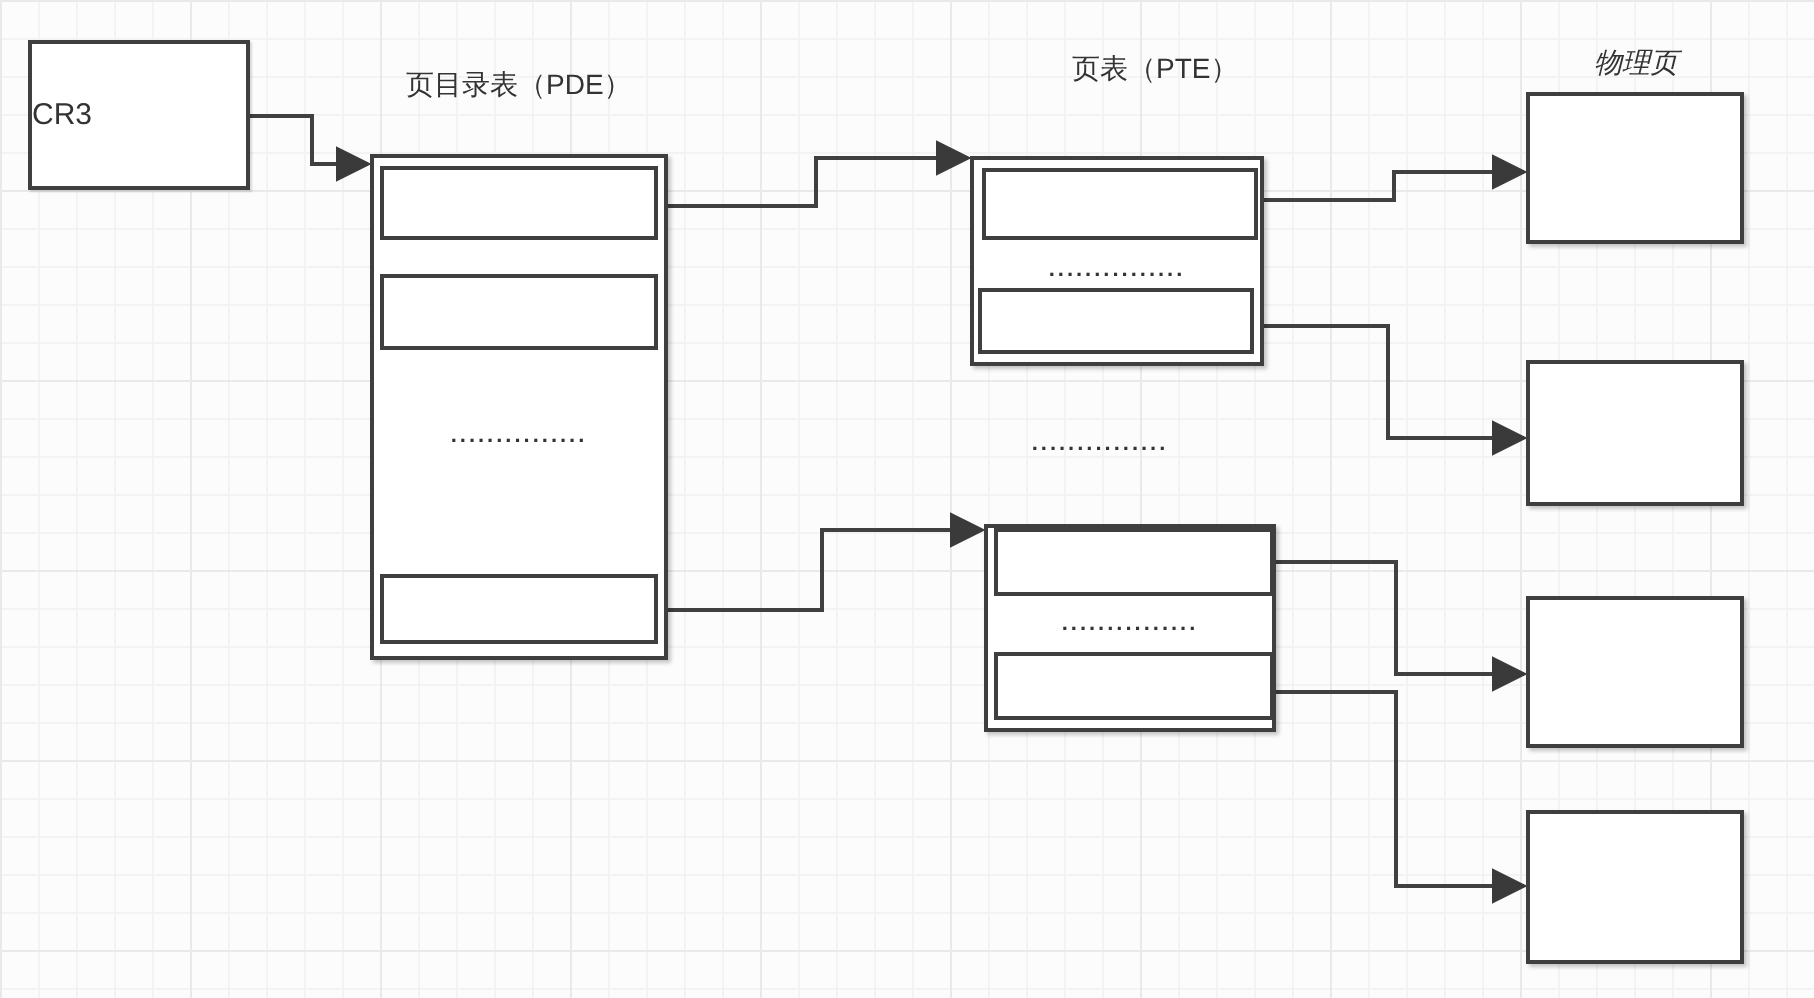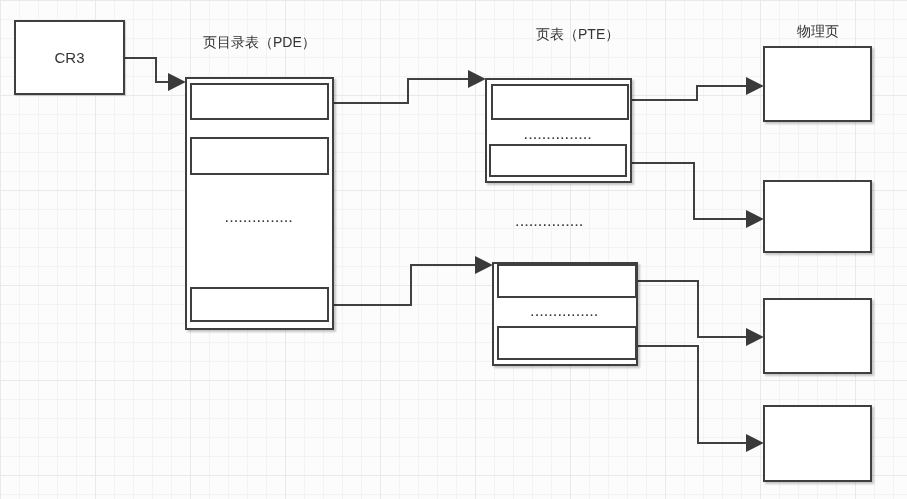--- a/index.html
+++ b/index.html
@@ -52,28 +52,28 @@
     letter-spacing: 1.5px;
     color: #333333;
     text-align: center;
     white-space: nowrap;
     z-index: 4;
     line-height: 11px;
   }
   
   .cr3 {
     left: 14px; top: 20px; width: 111px; height: 75px;
-    display: flex; align-items: center; justify-content: center;
+    display: flex; align-items: center; justify-content: flex-start;
     font-size: 15px;
     box-shadow: 1px 1px 1px rgba(0,0,0,0.15);
   }
   
   .pde-title { left: 203px; top: 34px; }
   .pte-title { left: 536px; top: 26px; }
-  .phys-title { left: 797px; top: 23px; }
+  .phys-title { left: 797px; top: 23px; font-style: italic; }
   
   .pde-table { left: 185px; top: 77px; width: 149px; height: 253px; }
   .pde-r1 { left: 3px; top: 4px;   width: 139px; height: 37px; }
   .pde-r2 { left: 3px; top: 58px;  width: 139px; height: 38px; }
   .pde-dots { left: 0; top: 134px; width: 100%; }
   .pde-r3 { left: 3px; top: 208px; width: 139px; height: 35px; }
   
   .pte1-table { left: 485px; top: 78px; width: 147px; height: 105px; }
   .pte1-r1 { left: 4px; top: 4px;  width: 138px; height: 36px; }
   .pte1-dots { left: 0; top: 50px; width: 100%; }

